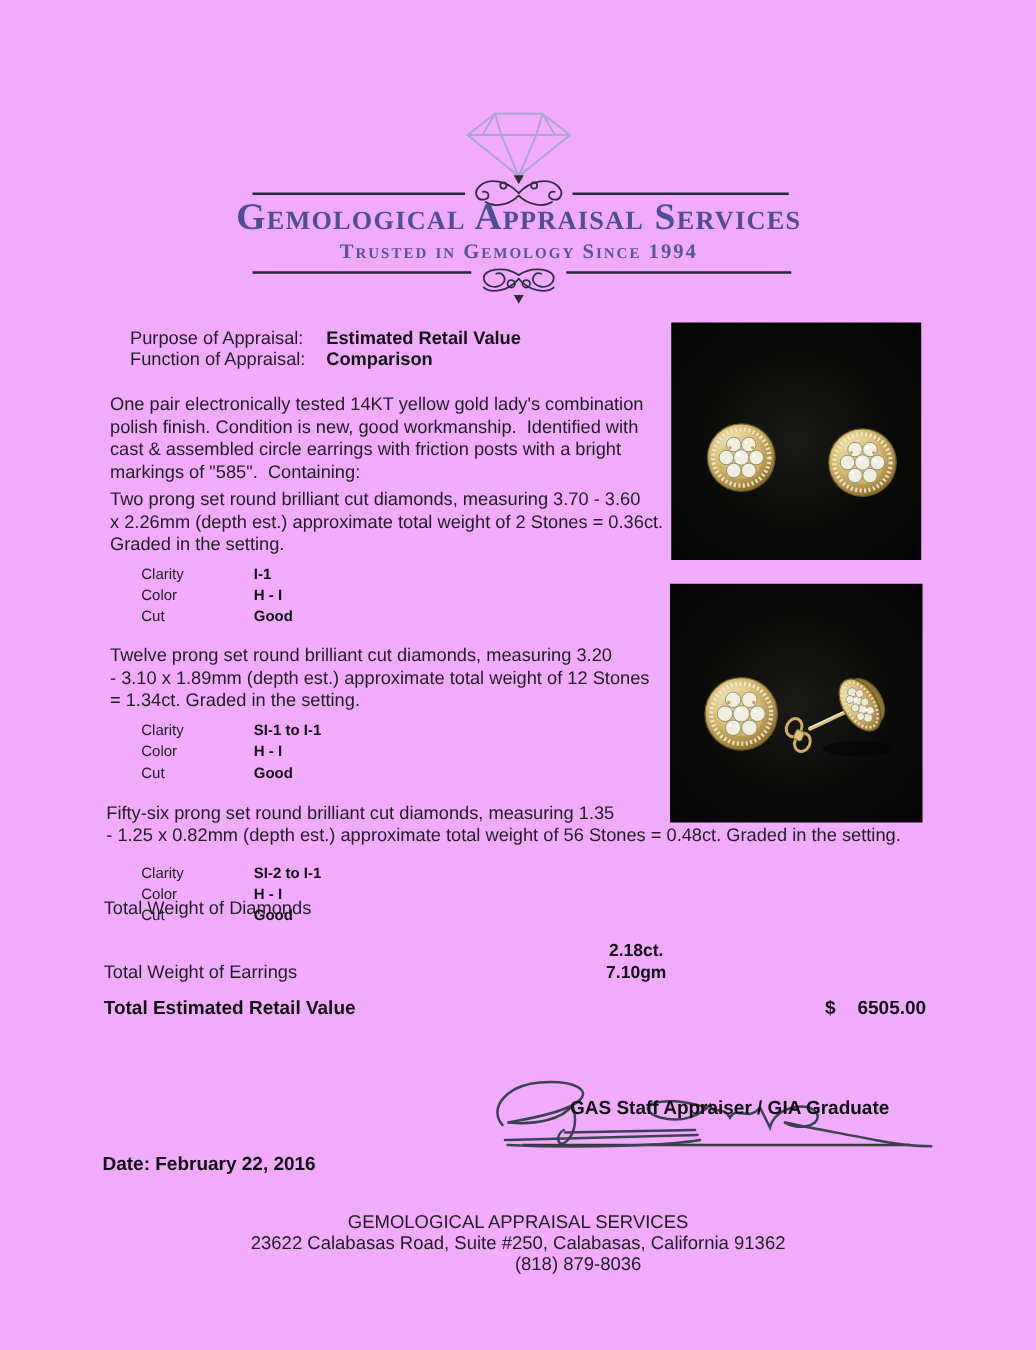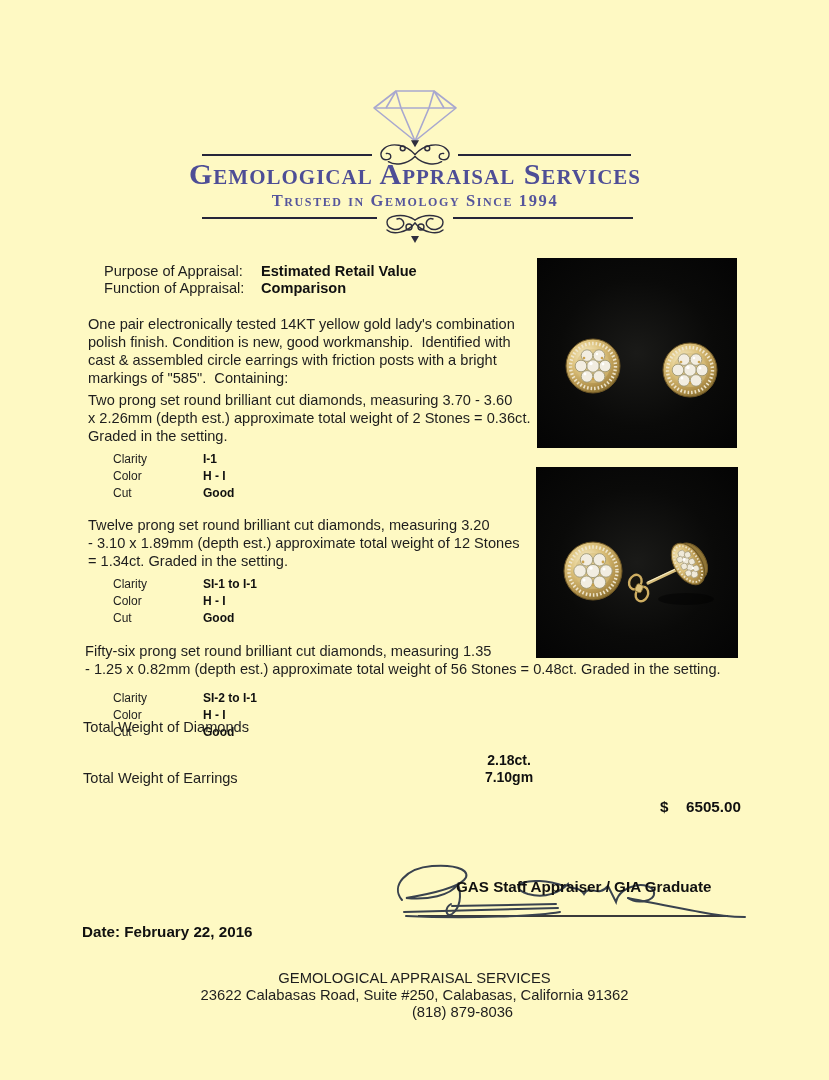--- a/index.html
+++ b/index.html
@@ -1,18 +1,18 @@
 <!DOCTYPE html>
 <html><head>
 <meta charset="utf-8">
 <style>
   html,body{margin:0;padding:0;background:#e8e8e8;}
   .page{
     position:relative;width:829px;height:1080px;margin:0 auto;
-    background:#fef9c3;overflow:hidden;
+    background:#f0abfc;overflow:hidden;
     font-family:"Liberation Sans", sans-serif;color:#1e1e1e;
   }
   .abs{position:absolute;}
   .t{white-space:pre;font-size:14.6px;line-height:18px;}
   .b{font-weight:700;color:#101010;}
   
   .brand{
     font-family:"Liberation Serif", serif;font-variant:small-caps;
     font-size:30px;letter-spacing:1px;color:#4e4e96;font-weight:600;
     text-align:center;white-space:pre;
@@ -272,20 +272,21 @@
           <circle cx="2" cy="6" r="1.2" fill="#ffffff"></circle>
       </g>
     </svg>
   </div>
 
   <div class="abs t" style="left:83px;top:718px;">Total Weight of Diamonds</div>
   <div class="abs tot-val" style="left:477px;top:752px;">2.18ct.</div>
   <div class="abs t" style="left:83px;top:769px;">Total Weight of Earrings</div>
   <div class="abs tot-val" style="left:477px;top:769px;">7.10gm</div>
 
+  <div class="abs t b big" style="left:83px;top:798px;">Total Estimated Retail Value</div>
   <div class="abs t b big" style="left:660px;top:798px;">$</div>
   <div class="abs t b big" style="left:686px;top:798px;">6505.00</div>
 
   <div class="abs sigline" style="left:418px;top:915px;width:310px;"></div>
   <div class="abs" style="left:388px;top:856px;width:362px;height:68px;">
     <svg width="362" height="68" viewBox="0 0 362 68" fill="none" stroke="#39424e" stroke-width="2" stroke-linecap="round">
       <path d="M14,44 C2,30 18,12 44,10 C72,8 84,16 76,24 C66,34 30,40 18,42 C40,44 62,40 70,28 C74,40 72,52 64,58 C58,62 56,52 63,48"></path>
       <path d="M176,30 C140,18 116,30 140,38 C158,43 172,36 180,28 C182,36 190,28 196,38 C202,28 210,42 220,30 L228,46 C232,28 262,24 266,36 C268,46 248,48 240,42"></path>
       <path d="M240,42 C258,46 292,52 312,56 C332,60 350,61 357,61"></path>
       <path d="M16,56 L170,52"></path>

